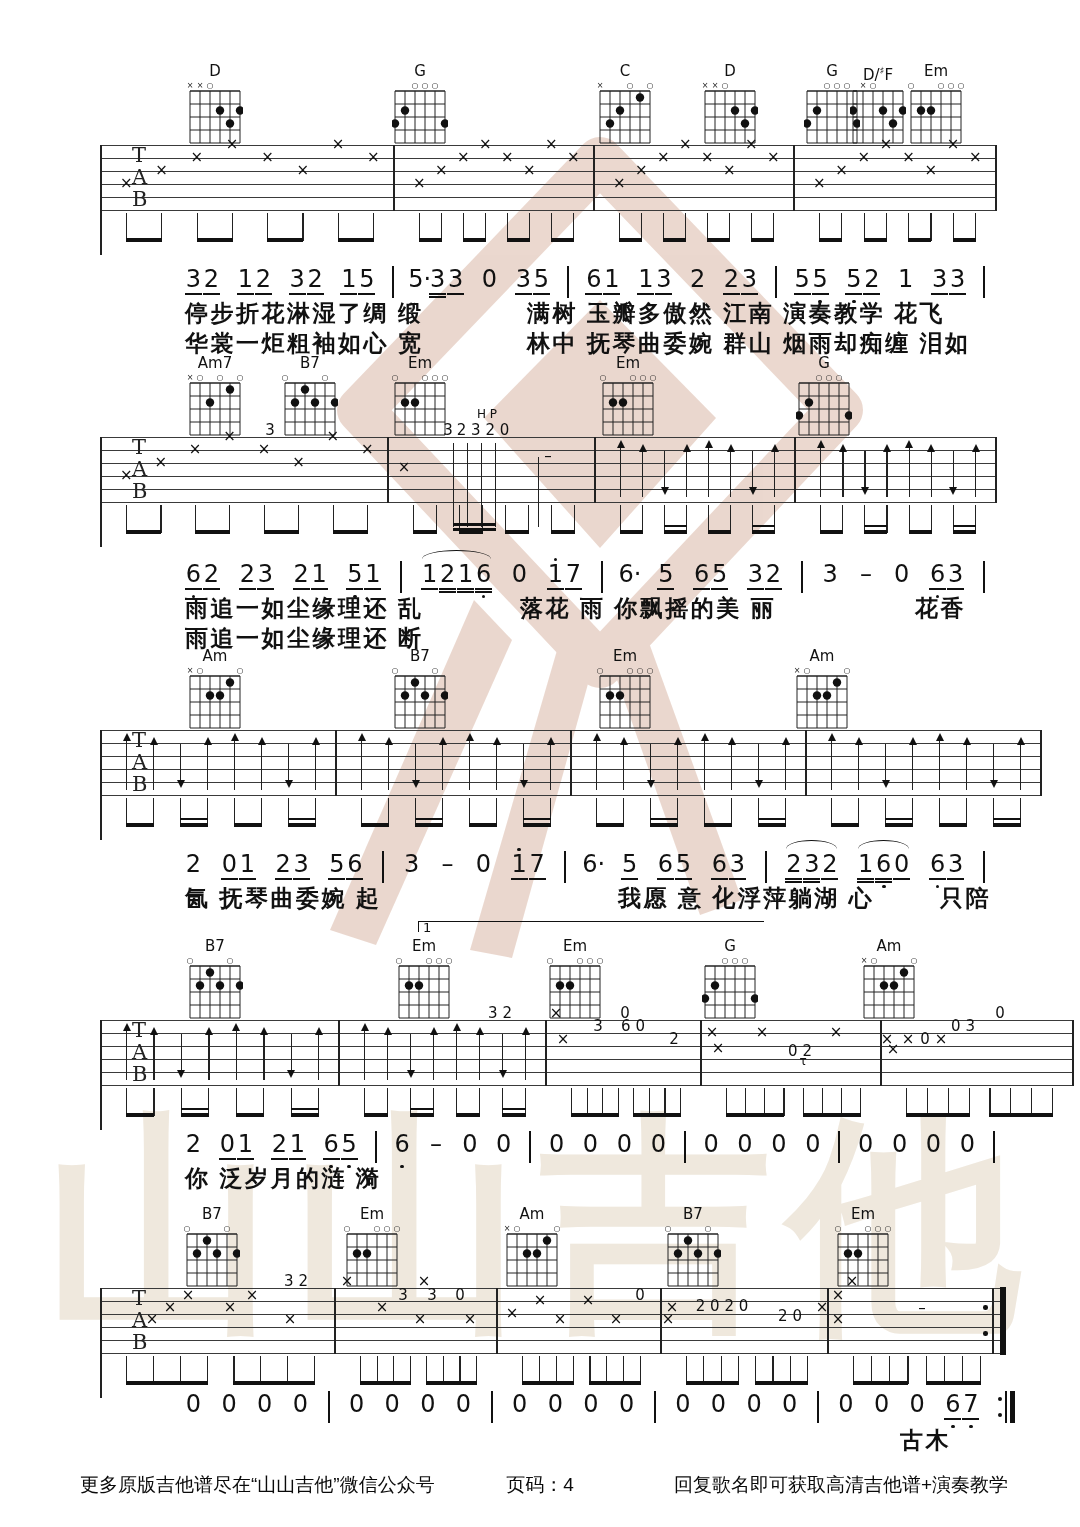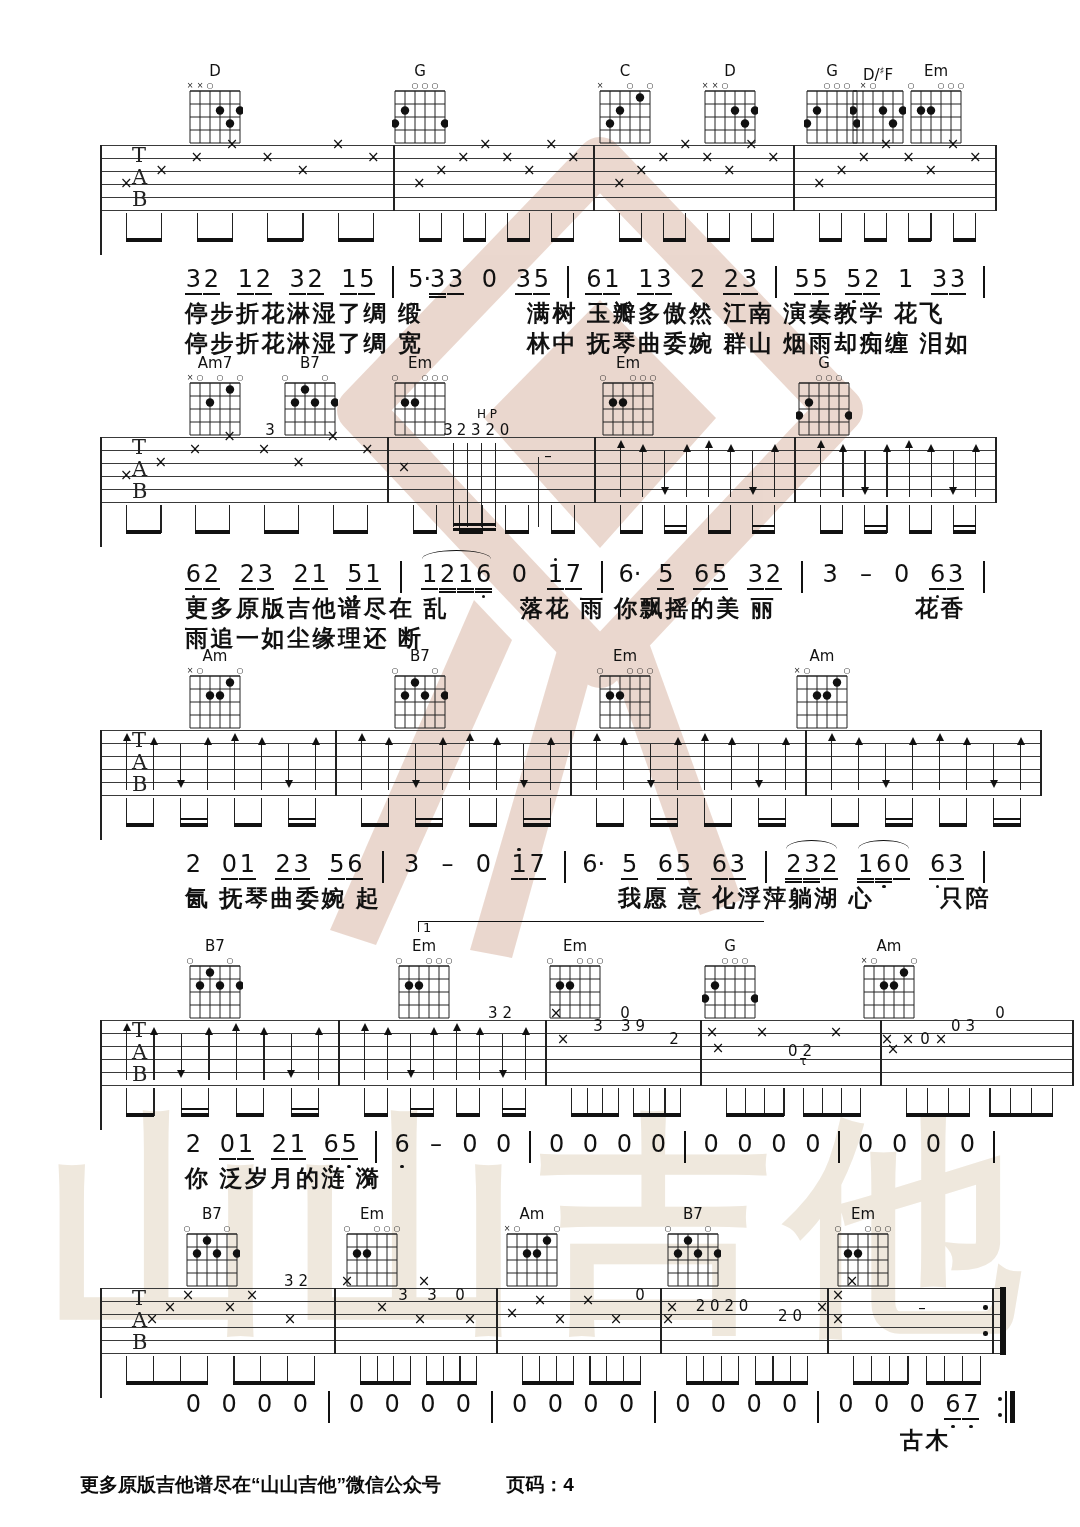--- a/index.html
+++ b/index.html
@@ -35,21 +35,21 @@
   .rep{display:inline-flex;gap:3px;margin-top:4px;align-items:stretch;}
   .rep .dots{display:flex;flex-direction:column;justify-content:space-around;}
   .rep .dots i{width:4px;height:4px;border-radius:50%;background:#111;display:block;}
   .rep .b1{width:2px;background:#111;height:32px;}
   .rep .b2{width:5px;background:#111;height:32px;}
   .lyr{position:absolute;font-size:23px;line-height:26px;letter-spacing:2.5px;font-weight:600;
        color:#111;white-space:pre;font-family:sans-serif;}
   .volta{position:absolute;border-top:1.6px solid #111;border-left:1.6px solid #111;height:10px;}
   .volta span{position:absolute;left:4px;top:-2px;font-size:13px;}
   .footer{position:absolute;left:0;top:1472px;width:1080px;height:30px;font-family:sans-serif;}
-  .footer div{position:absolute;font-size:19px;font-weight:700;color:#0a0a0a;white-space:pre;}
+  .footer div{position:absolute;font-size:19px;font-weight:400;color:#0a0a0a;white-space:pre;}
   .f-left{left:80px;}
   .f-center{left:50%;transform:translateX(-50%);}
   .f-right{right:72px;}
 </style>
 </head>
 <body>
 
 <div class="page">
 
   <svg class="wm" width="1080" height="1527" viewBox="0 0 1080 1527">
@@ -912,21 +912,21 @@
       <div class="stem" style="left: 989.429px; top: 1088px; height: 28px;"></div>
       <div class="stem" style="left: 1010.29px; top: 1088px; height: 28px;"></div>
       <div class="stem" style="left: 1031.14px; top: 1088px; height: 28px;"></div>
       <div class="stem" style="left: 1052px; top: 1088px; height: 28px;"></div>
       <div class="beam" style="left: 906px; width: 63.5714px; top: 1113px; height: 3.5px;"></div>
       <div class="beam" style="left: 989.429px; width: 63.5714px; top: 1113px; height: 3.5px;"></div>
       <div class="lbl" style="left: 500px; top: 1006.15px;">3 2</div>
       <div class="lbl" style="left: 556px; top: 1006.15px;">×</div>
       <div class="lbl" style="left: 625px; top: 1006.15px;">0</div>
       <div class="lbl" style="left: 598px; top: 1019.15px;">3</div>
-      <div class="lbl" style="left: 633px; top: 1019.15px;">3 9</div>
+      <div class="lbl" style="left: 633px; top: 1019.15px;">6 0</div>
       <div class="lbl" style="left: 563px; top: 1031.5px;">×</div>
       <div class="lbl" style="left: 674px; top: 1032.15px;">2</div>
       <div class="lbl" style="left: 712px; top: 1025px;">×</div>
       <div class="lbl" style="left: 762px; top: 1025px;">×</div>
       <div class="lbl" style="left: 836px; top: 1025px;">×</div>
       <div class="lbl" style="left: 718px; top: 1040.6px;">×</div>
       <div class="lbl" style="left: 800px; top: 1043.85px;">0 2</div>
       <div class="lbl small" style="left: 803px; top: 1054.25px;">τ</div>
       <div class="lbl" style="left: 887px; top: 1031.5px;">×</div>
       <div class="lbl" style="left: 908px; top: 1031.5px;">×</div>
@@ -1381,21 +1381,21 @@
             <span class="uls">
               <b></b>
             </span>
             <span class="ob"></span>
           </span>
         </span>
         <span class="mbar"></span>
       </div>
       <div class="lyr" style="left: 185px; top: 300px;">停步折花淋湿了绸 缎</div>
       <div class="lyr" style="left: 527px; top: 300px;">满树 玉瓣多傲然 江南 演奏教学 花飞</div>
-      <div class="lyr" style="left: 185px; top: 330px;">停步折花淋湿了绸 宽</div>
+      <div class="lyr" style="left: 185px; top: 330px;">华裳一炬粗袖如心 宽</div>
       <div class="lyr" style="left: 527px; top: 330px;">林中 抚琴曲委婉 群山 烟雨却痴缠 泪如</div>
       <div class="mrow" style="left: 185px; top: 557px; width: 800px;">
         <span class="grp">
           <span class="nt">
             <span class="oa"></span>
             <span class="dg">6</span>
             <span class="uls">
               <b></b>
             </span>
             <span class="ob">
@@ -1630,21 +1630,21 @@
             <span class="oa"></span>
             <span class="dg">3</span>
             <span class="uls">
               <b></b>
             </span>
             <span class="ob"></span>
           </span>
         </span>
         <span class="mbar"></span>
       </div>
-      <div class="lyr" style="left: 185px; top: 595px;">更多原版吉他谱尽在 乱</div>
+      <div class="lyr" style="left: 185px; top: 595px;">雨追一如尘缘理还 乱</div>
       <div class="lyr" style="left: 520px; top: 595px;">落花 雨 你飘摇的美 丽</div>
       <div class="lyr" style="left: 915px; top: 595px;">花香</div>
       <div class="lyr" style="left: 185px; top: 625px;">雨追一如尘缘理还 断</div>
       <div class="mrow" style="left: 185px; top: 847px; width: 800px;">
         <span class="grp">
           <span class="nt">
             <span class="oa"></span>
             <span class="dg">2</span>
             <span class="uls"></span>
             <span class="ob"></span>
@@ -2284,14 +2284,15 @@
       </div>
       <div class="lyr" style="left: 900px; top: 1427px;">古木</div>
       <div class="volta" style="left: 418px; top: 921px; width: 345px;">
         <span>1</span>
       </div>
     </div>
 
   <div class="footer">
     <div class="f-left">更多原版吉他谱尽在“山山吉他”微信公众号</div>
     <div class="f-center">页码：4</div>
+    <div class="f-right">回复歌名即可获取高清吉他谱+演奏教学</div>
   </div>
 </div>
 
 </body></html>

